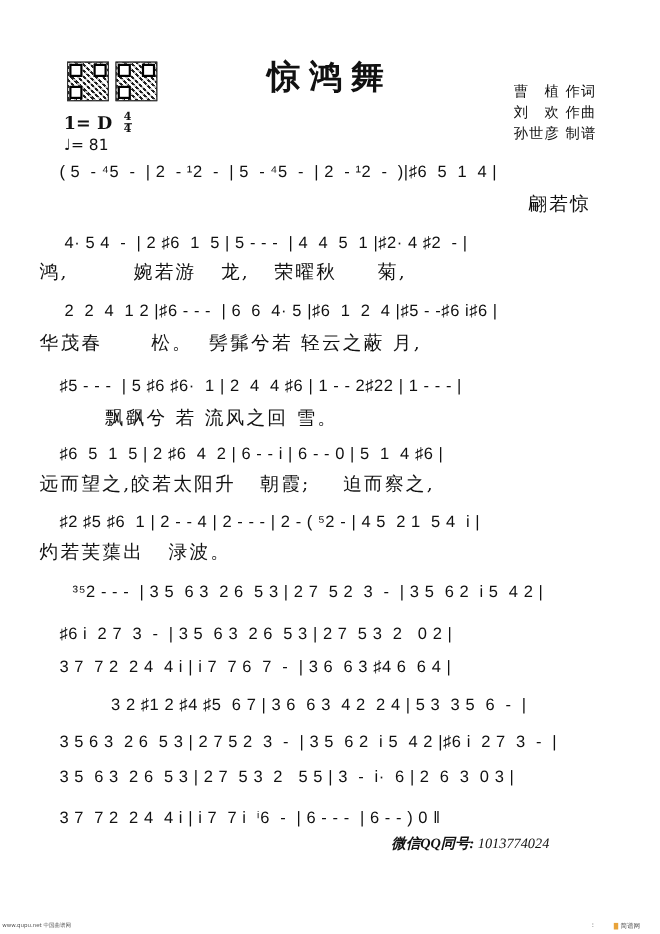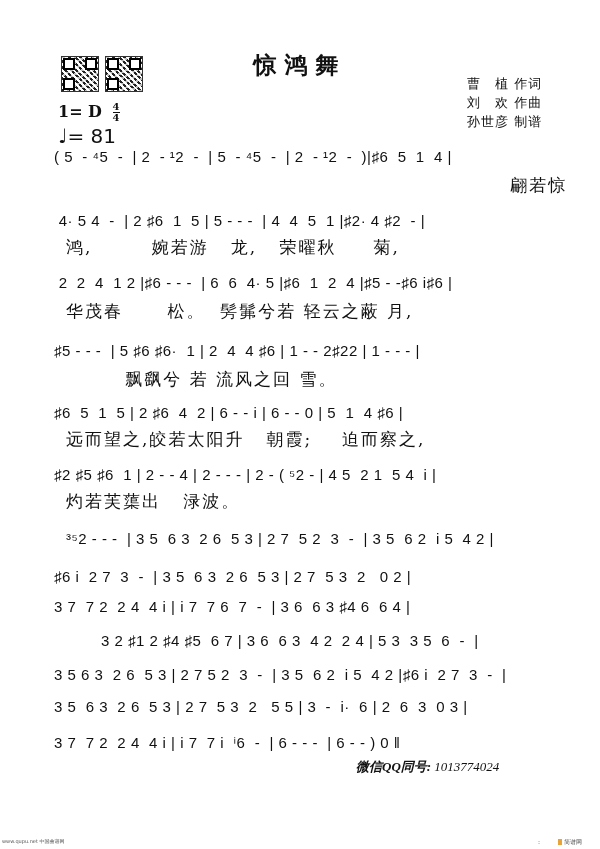--- a/index.html
+++ b/index.html
@@ -3,29 +3,29 @@
 <meta charset="utf-8">
 <style>
   html, body { margin: 0; padding: 0; background: #ffffff; }
   body { width: 600px; height: 849px; position: relative; overflow: hidden; font-family: "DejaVu Sans", sans-serif; color: #111; }
   .qr { position: absolute; top: 56px; width: 36px; height: 34px; background:
       repeating-linear-gradient(45deg, #222 0 2px, #fff 2px 4px),
       #222; border: 1px solid #333; }
   .qr::after { content: ""; position: absolute; left: 0; top: 0; right: 0; bottom: 0;
       background: repeating-linear-gradient(-30deg, rgba(255,255,255,.7) 0 2px, transparent 2px 5px); }
   .qr .corner { position: absolute; width: 8px; height: 8px; border: 2px solid #000; background: #fff; z-index: 2; }
-  .title { position: absolute; left: 0; width: 600px; top: 50px; text-align: center; font-family: "DejaVu Serif", serif; font-weight: bold; font-size: 23px; letter-spacing: 8px; }
+  .title { position: absolute; left: 0; width: 600px; top: 50px; text-align: center; font-family: "DejaVu Serif", serif; font-weight: bold; font-size: 30px; letter-spacing: 8px; }
   .credits { position: absolute; left: 467px; top: 74px; font-family: "DejaVu Serif", serif; font-size: 13px; line-height: 19px; letter-spacing: 1px; }
   .key { position: absolute; left: 58px; top: 102px; font-family: "DejaVu Serif", serif; font-weight: bold; font-size: 16px; }
   .timesig { display: inline-block; vertical-align: middle; text-align: center; font-size: 10px; line-height: 10px; margin-left: 5px; }
   .timesig span { display: block; }
   .timesig .bar { border-top: 1px solid #111; }
-  .tempo { position: absolute; left: 58px; top: 124px; font-size: 20px; }
+  .tempo { position: absolute; left: 58px; top: 124px; font-size: 14px; }
   .row { position: absolute; left: 54px; width: 500px; font-family: "Liberation Sans", sans-serif; font-size: 15px; white-space: pre; letter-spacing: 0.5px; }
-  .lyric { position: absolute; left: 66px; width: 500px; font-family: "DejaVu Serif", serif; font-size: 17px; white-space: pre; letter-spacing: 2px; }
+  .lyric { position: absolute; left: 36px; width: 500px; font-family: "DejaVu Serif", serif; font-size: 17px; white-space: pre; letter-spacing: 2px; }
   .signature { position: absolute; left: 356px; top: 758px; font-family: "Liberation Serif", serif; font-style: italic; font-size: 13px; }
   .footer-left { position: absolute; left: 2px; top: 838px; font-size: 5px; color: #555; }
   .footer-right { position: absolute; left: 558px; top: 838px; font-size: 6px; color: #555; }
   .footer-dot { position: absolute; left: 538px; top: 838px; font-size: 6px; color: #555; }
   .logo-mark { display: inline-block; width: 4px; height: 6px; background: #e8a33a; margin-right: 2px; vertical-align: middle; }
 </style>
 </head>
 <body>
 
 <div class="qr" style="left:61px;">

